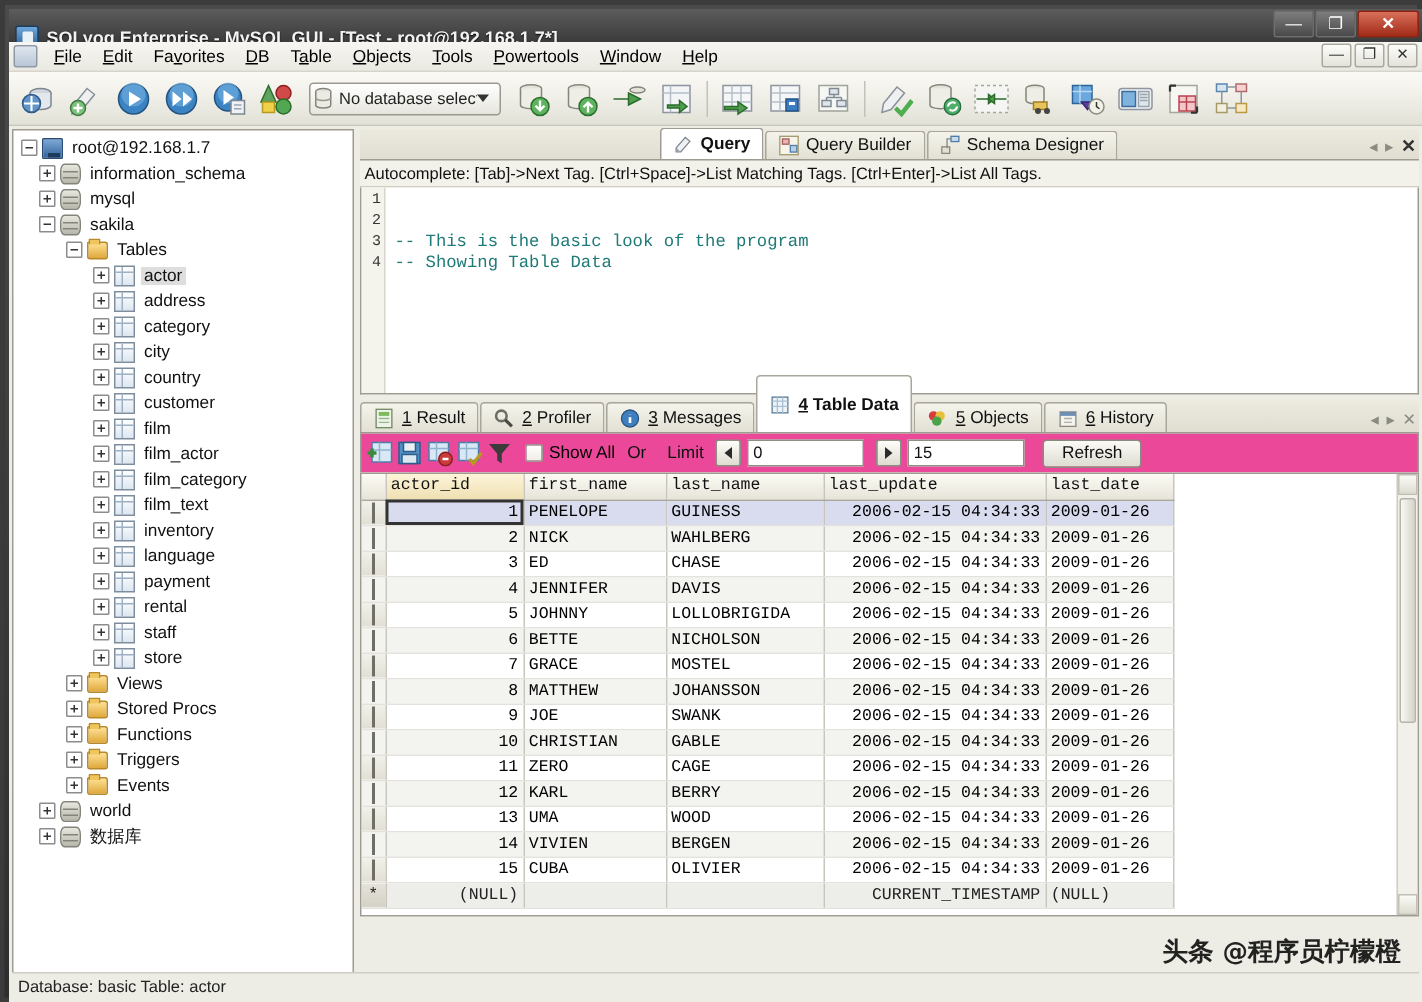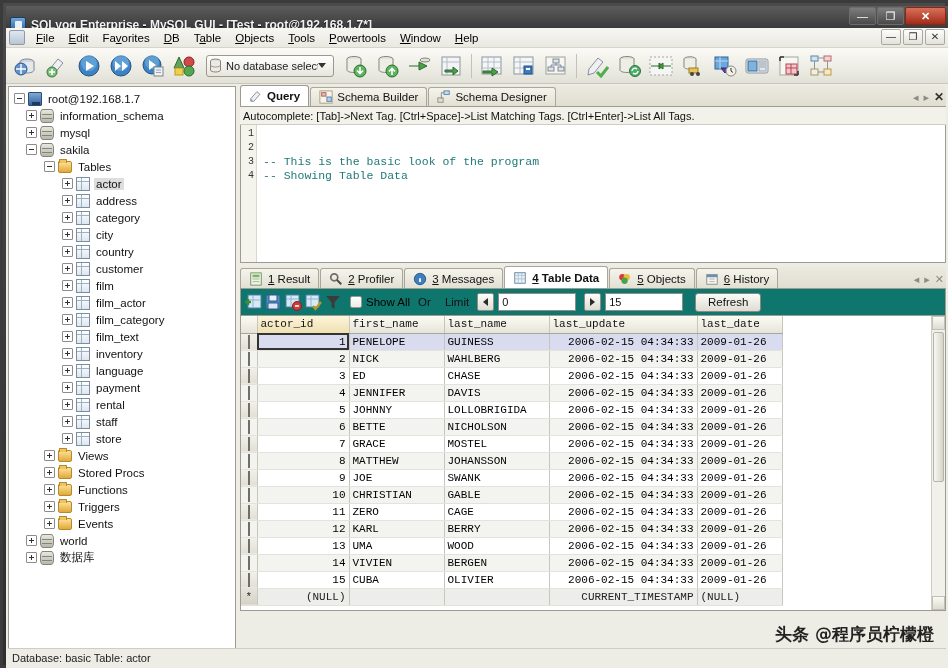--- a/index.html
+++ b/index.html
@@ -198,21 +198,21 @@
   
   .right-panel {
     position: absolute; left: 234px; top: 2px; width: 706px; height: 578px;
   }
 
   
   .tabstrip {
     position: relative; height: 21px;
     border-bottom: 1px solid #9d9b92;
     background: linear-gradient(180deg,#eceadf,#e0ded1);
-    display: flex; align-items: flex-end;
+    display: flex; align-items: flex-end; justify-content: center;
   }
   .tab {
     display: flex; align-items: center; gap: 4px;
     height: 19px; padding: 0 8px; margin-right: 1px;
     font-size: 11.5px; color: #111; white-space: nowrap;
     background: linear-gradient(180deg,#f5f4ec,#e2e0d3);
     border: 1px solid #a9a79c; border-bottom: none;
     border-radius: 3px 3px 0 0;
   }
   .tab.active {
@@ -261,27 +261,27 @@
     display: flex; align-items: flex-end;
   }
   .rtab {
     display: flex; align-items: center; gap: 5px;
     height: 20px; padding: 0 8px; margin-right: 1px;
     font-size: 11.5px; color: #111; white-space: nowrap;
     background: linear-gradient(180deg,#f5f4ec,#e2e0d3);
     border: 1px solid #a9a79c; border-bottom: none;
     border-radius: 3px 3px 0 0;
   }
-  .rtab.active { height: 22px; background: #fff; font-weight: bold; }
+  .rtab.active { height: 38px; background: #fff; font-weight: bold; }
   .rtab u { text-decoration: underline; }
 
   
   .data-toolbar {
     height: 26px; display: flex; align-items: center; gap: 2px;
-    padding: 0 3px; background: #0f766e;
+    padding: 0 3px; background: #ec4899;
     border-left: 1px solid #9d9b92; border-right: 1px solid #9d9b92;
   }
   .dt-btn { width: 18px; height: 18px; flex: none; position: relative; }
   .chk-wrap { display: flex; align-items: center; gap: 4px; margin-left: 6px; font-size: 11.5px; }
   .chkbox {
     width: 12px; height: 12px; border: 1px solid #9a9a92;
     background: linear-gradient(180deg,#fff,#eeedE6); border-radius: 2px;
   }
   .dt-lbl { font-size: 11.5px; color: #111; margin: 0 6px; }
   .spin-btn {
@@ -767,21 +767,21 @@
                 <path d="M2 14l.6-2.8L4.5 13z" fill="#9aa3ab"></path>
               </svg>
               <span>Query</span>
             </div>
             <div class="tab">
               <svg class="tab-ico" viewBox="0 0 16 16">
                 <rect x="1" y="1" width="14" height="14" fill="#f7f5ea" stroke="#a39a70"></rect>
                 <rect x="3" y="3" width="5" height="4" fill="#e8b4b4" stroke="#a95d5d"></rect>
                 <rect x="9" y="8" width="5" height="5" fill="#b7d0e8" stroke="#4f7ca8"></rect>
               </svg>
-              <span>Schema Builder</span>
+              <span>Query Builder</span>
             </div>
             <div class="tab">
               <svg class="tab-ico" viewBox="0 0 16 16">
                 <rect x="8" y="1" width="6" height="4" fill="#c9dcea" stroke="#4f7ca8"></rect>
                 <rect x="1" y="9" width="6" height="5" fill="#e2e0d2" stroke="#8c8a7c"></rect>
                 <path d="M8 3H5v7" stroke="#7d8690" fill="none"></path>
               </svg>
               <span>Schema Designer</span>
             </div>
             <div class="tabnav">

